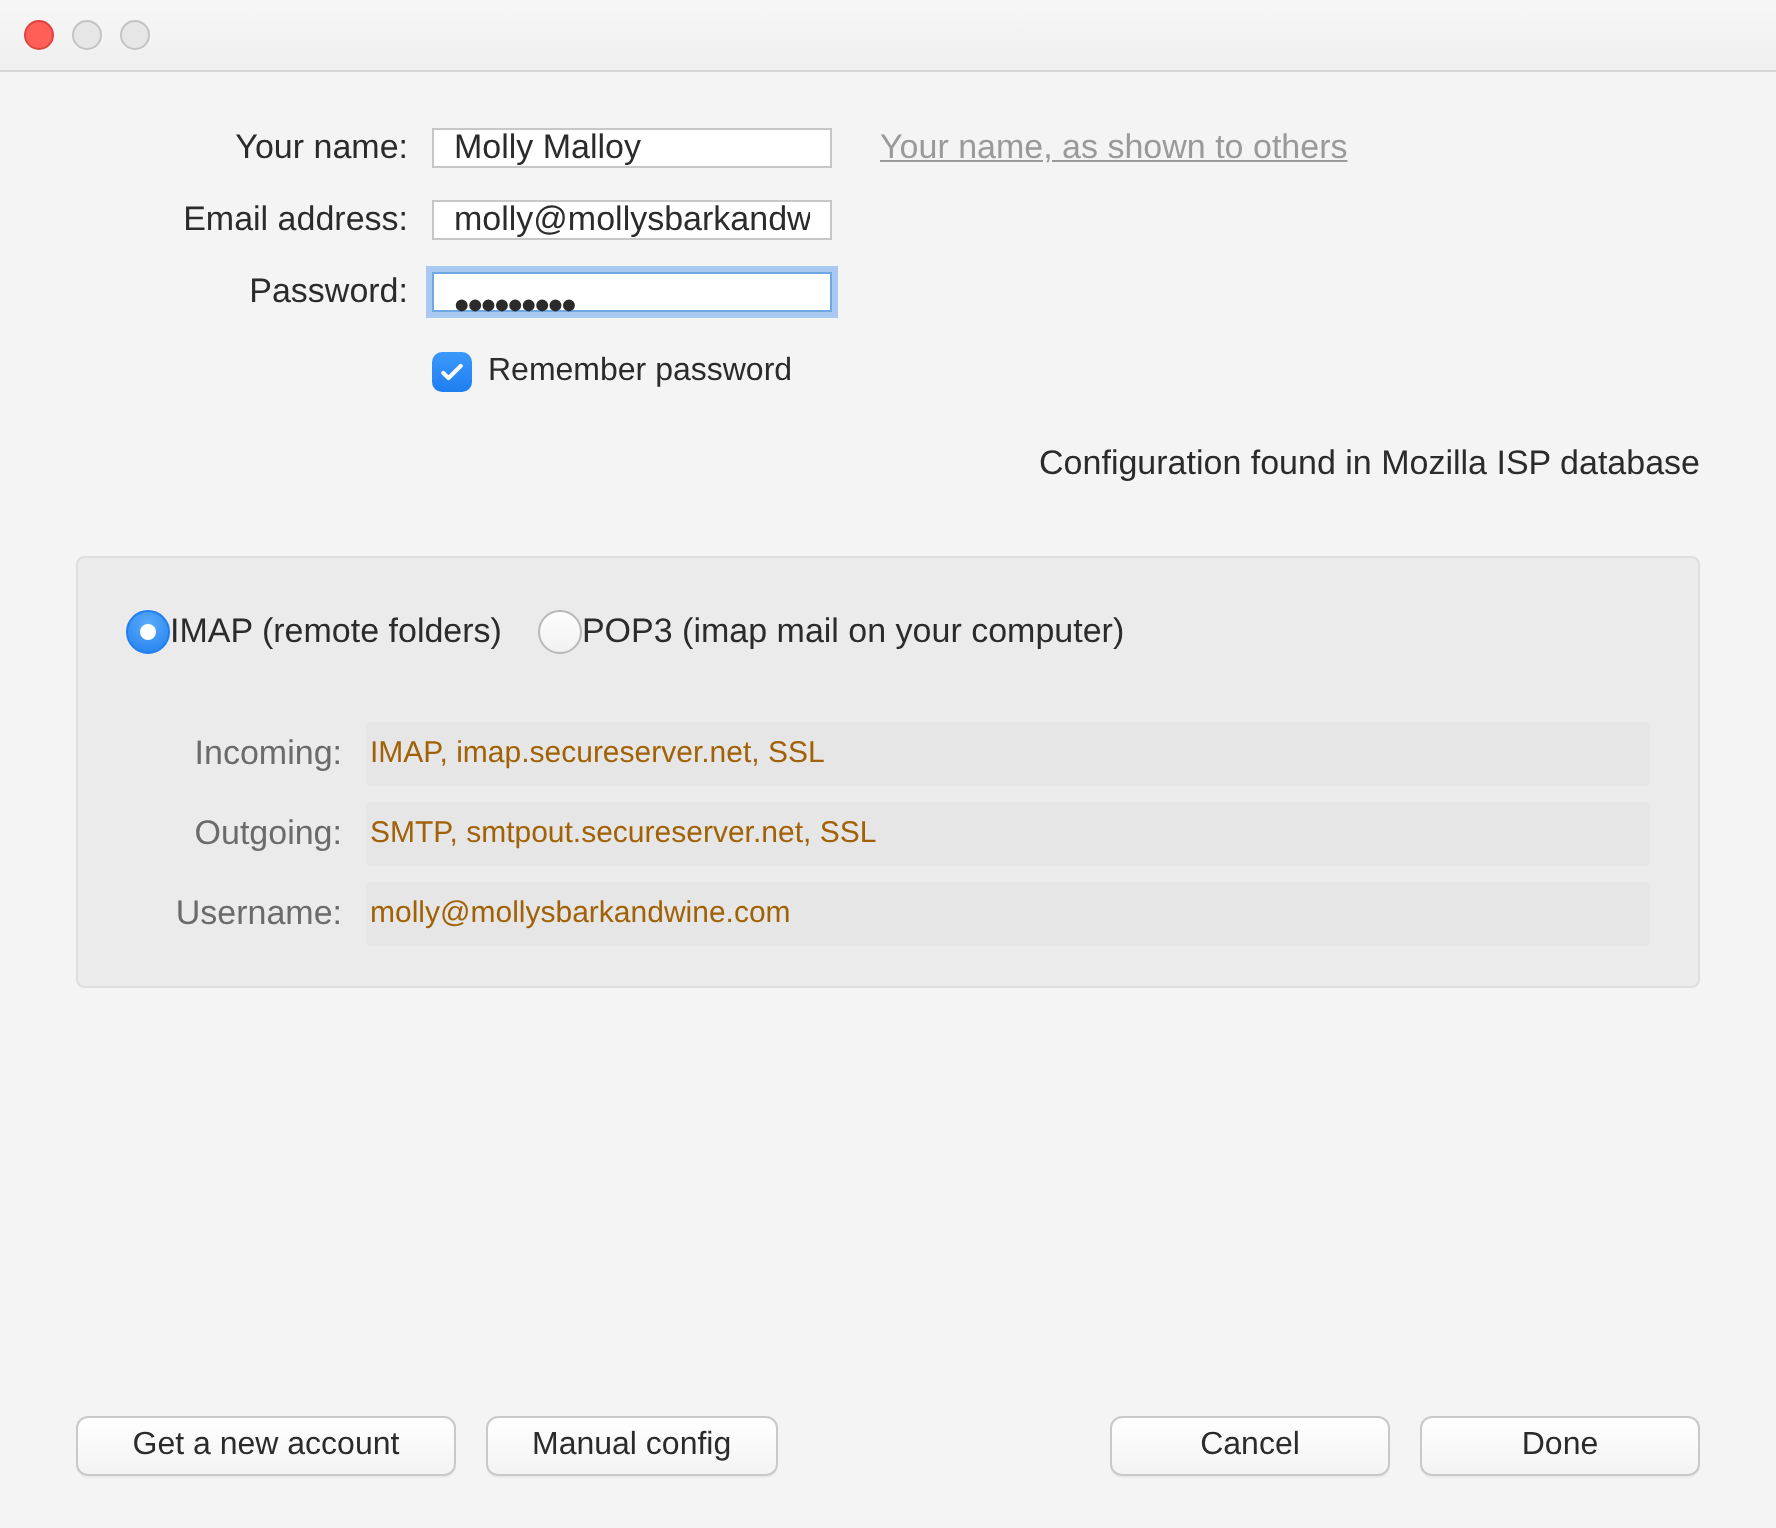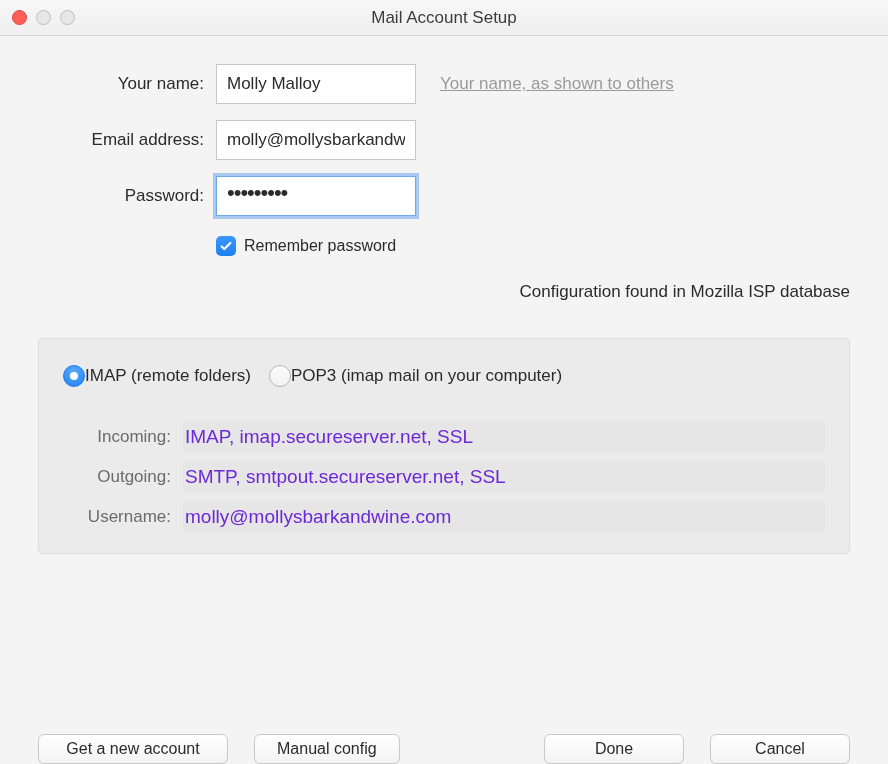--- a/index.html
+++ b/index.html
@@ -62,21 +62,21 @@
     }
     .form-label {
       width: 178px;
       text-align: right;
       padding-right: 12px;
       color: #2b2b2b;
       font-size: 17px;
     }
     .form-input {
       width: 200px;
-      height: 40px;
+      height: 20px;
       border: 1px solid #c7c7c7;
       background: #fff;
       padding: 4px 10px;
       font-size: 17px;
       color: #2b2b2b;
       font-family: inherit;
       outline: none;
     }
     .form-input.focused {
       border: 1px solid #6ea9e5;
@@ -153,32 +153,33 @@
       row-gap: 8px;
     }
     .detail-label {
       text-align: right;
       padding-right: 12px;
       color: #6b6b6b;
       font-size: 17px;
       line-height: 32px;
     }
     .detail-value {
-      color: #6d28d9;
-      font-size: 19px;
+      color: #a16207;
+      font-size: 15px;
       line-height: 32px;
       background: #e6e6e6;
       padding: 0 6px 0 2px;
       border-radius: 2px;
     }
 
     .button-bar {
       display: flex;
-      gap: 26px;
+      gap: 15px;
       margin-top: auto;
+      padding-bottom: 26px;
     }
     .button-bar .spacer { flex: 1; }
     .mac-button {
       height: 30px;
       padding: 0 22px;
       border-radius: 6px;
       border: 1px solid #c9c9c9;
       background: linear-gradient(#ffffff, #f3f3f3);
       font-size: 16px;
       color: #2b2b2b;
@@ -193,21 +194,20 @@
 <body>
 
 <div class="window">
 
   <div class="titlebar">
     <div class="traffic">
       <div class="traffic-dot tl-close"></div>
       <div class="traffic-dot tl-min"></div>
       <div class="traffic-dot tl-max"></div>
     </div>
-    <div class="title">Mail Account Setup</div>
   </div>
 
   <div class="content">
 
     <div class="form-row">
       <div class="form-label">Your name:</div>
       <input class="form-input" type="text" value="Molly Malloy" style="">
       <div class="hint">Your name, as shown to others</div>
     </div>
 
@@ -247,18 +247,18 @@
         <div class="detail-value">SMTP, smtpout.secureserver.net, SSL</div>
         <div class="detail-label">Username:</div>
         <div class="detail-value">molly@mollysbarkandwine.com</div>
       </div>
     </div>
 
     <div class="button-bar">
       <button class="mac-button wide">Get a new account</button>
       <button class="mac-button">Manual config</button>
       <div class="spacer"></div>
+      <button class="mac-button">Cancel</button>
       <button class="mac-button">Done</button>
-      <button class="mac-button">Cancel</button>
     </div>
 
   </div>
 </div>
 
 </body></html>

